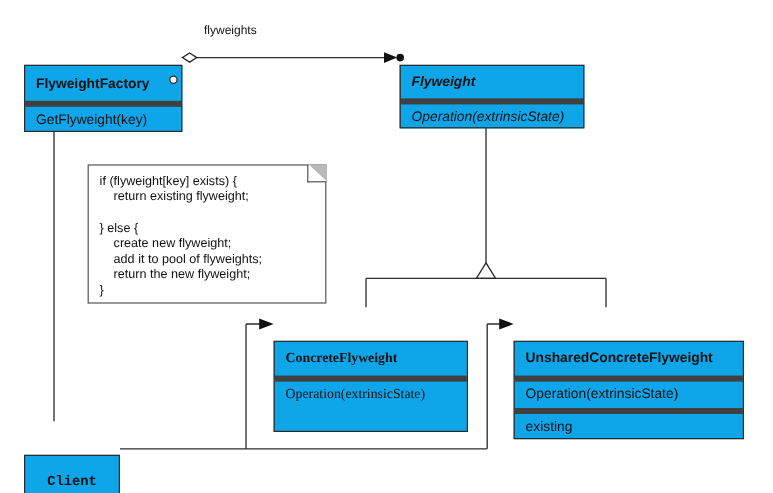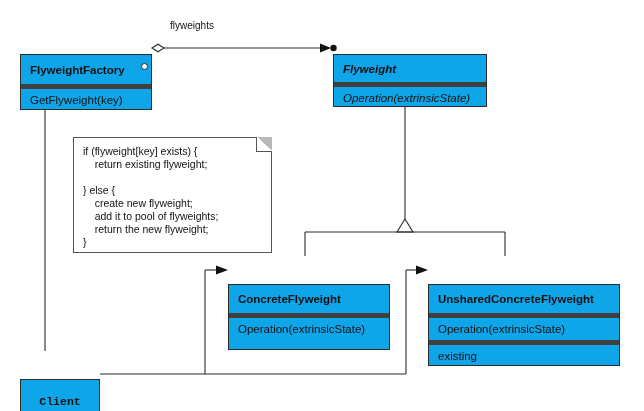--- a/index.html
+++ b/index.html
@@ -162,21 +162,21 @@
     <div class="note-text">if (flyweight[key] exists) {
     return existing flyweight;
 
 } else {
     create new flyweight;
     add it to pool of flyweights;
     return the new flyweight;
 }</div>
   </div>
 
-  <div class="uml-class" style="left:228px; top:256px; width:162px; height:66px;">
+  <div class="uml-class" style="left:228px; top:256px; width:162px; height:76px;font-family:Liberation Serif, serif;">
     <div class="uml-row row-title" style="height:28px;">ConcreteFlyweight</div>
     <div class="uml-row sep row-member" style="height:27px;">Operation(extrinsicState)</div>
   </div>
 
   <div class="uml-class" style="left:428px; top:256px; width:192px; height:82px;">
     <div class="uml-row row-title" style="height:28px;">UnsharedConcreteFlyweight</div>
     <div class="uml-row sep row-member" style="height:27px;">Operation(extrinsicState)</div>
     <div class="uml-row sep row-member" style="height:27px;">existing</div>
   </div>
 

